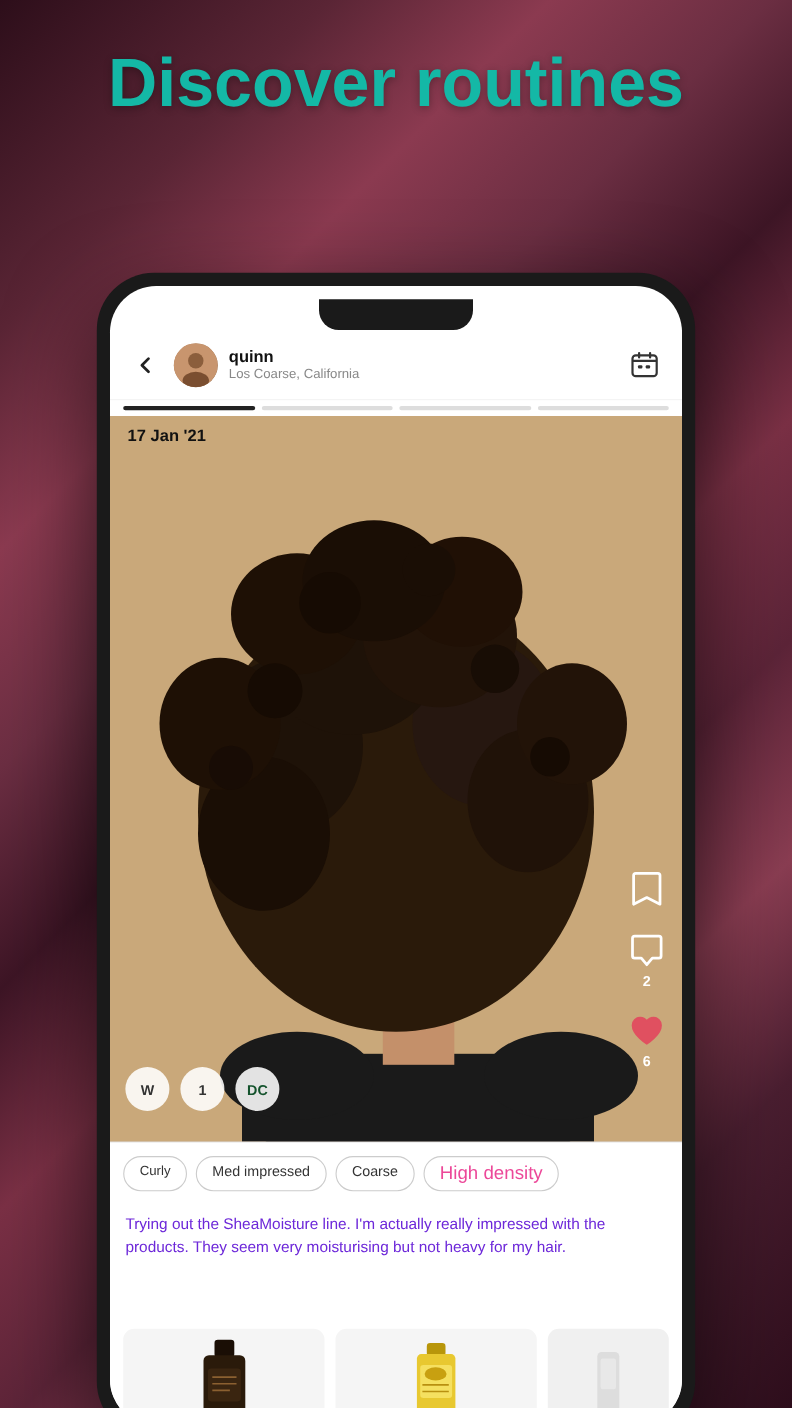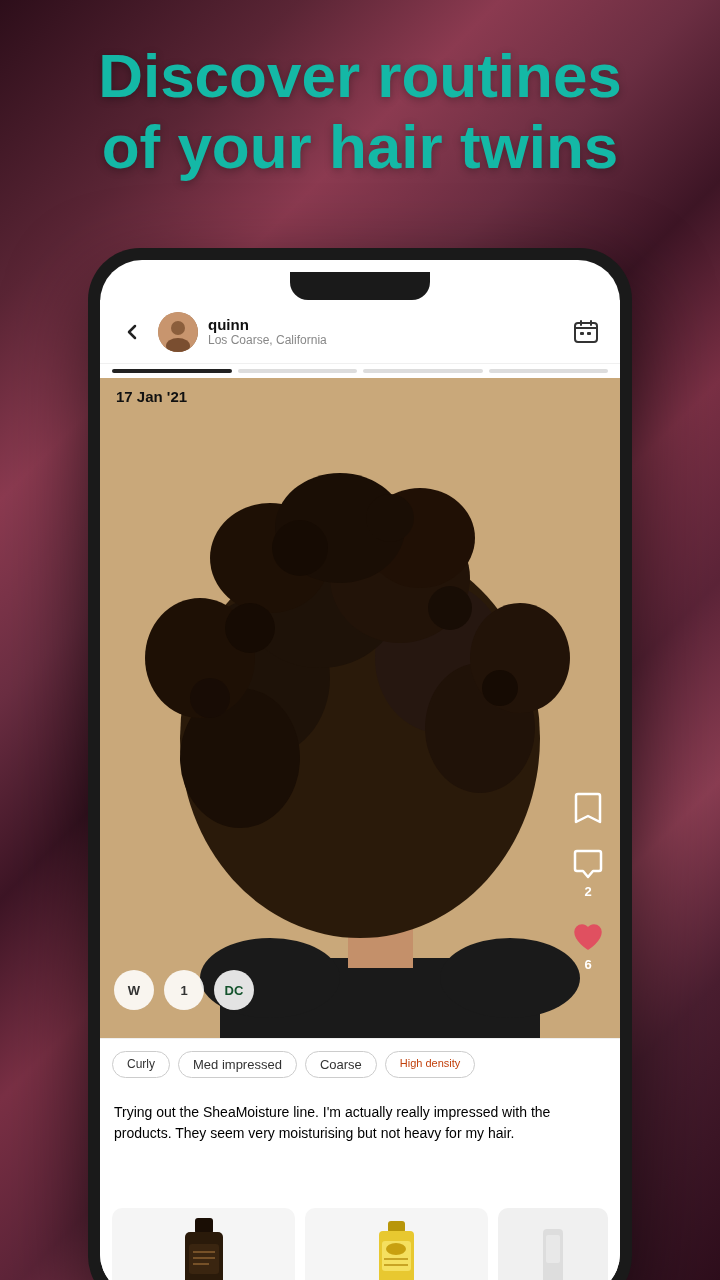--- a/index.html
+++ b/index.html
@@ -334,21 +334,20 @@
     }
   </style>
 </head>
 <body>
 
 <div class="bg-layer"></div>
 
 <div class="headline">
   <h1>
     <span>Discover routines</span><br>
-    <span>of your hair twins</span>
   </h1>
 </div>
 
 <div class="phone-frame">
 
   <div class="phone-screen">
 
     <div class="notch"></div>
 
     <div class="app-header">
@@ -472,25 +471,25 @@
     <div class="photo-badges" style="position:absolute;top:710px;left:14px;z-index:7;display:flex;gap:10px;">
       <div class="badge-chip" style="width:40px;height:40px;border-radius:50%;background:rgba(255,255,255,0.88);display:flex;align-items:center;justify-content:center;font-size:13px;font-weight:700;color:#333;">W</div>
       <div class="badge-chip" style="width:40px;height:40px;border-radius:50%;background:rgba(255,255,255,0.88);display:flex;align-items:center;justify-content:center;font-size:13px;font-weight:700;color:#333;">1</div>
       <div class="badge-chip" style="width:40px;height:40px;border-radius:50%;background:rgba(255,255,255,0.88);display:flex;align-items:center;justify-content:center;font-size:13px;font-weight:700;color:#14532d;">DC</div>
     </div>
 
     <div class="hair-tags" style="position:absolute;top:778px;left:0;right:0;background:#fff;padding:12px 12px 10px;display:flex;gap:8px;flex-wrap:wrap;z-index:5;border-top:1px solid #f0f0f0;">
       <div class="hair-tag" style="border:1.5px solid #ccc;border-radius:20px;padding:5px 14px;font-size:12px;color:#333;background:#fff;">Curly</div>
       <div class="hair-tag" style="border:1.5px solid #ccc;border-radius:20px;padding:5px 14px;font-size:13px;color:#333;background:#fff;">Med impressed</div>
       <div class="hair-tag" style="border:1.5px solid #ccc;border-radius:20px;padding:5px 14px;font-size:13px;color:#333;background:#fff;">Coarse</div>
-      <div class="hair-tag" style="border:1.5px solid #ccc;border-radius:20px;padding:5px 14px;font-size:11px;color:#c2410c;background:#fff;">High density</div>
+      <div class="hair-tag" style="border:1.5px solid #ccc;border-radius:20px;padding:5px 14px;font-size:17px;color:#ec4899;background:#fff;">High density</div>
     </div>
 
     <div class="desc-area" style="position:absolute;top:842px;left:0;right:0;background:#fff;padding:0 14px 12px;z-index:5;">
-      <p class="desc-text" style="font-size:14px;color:#000000;line-height:1.5;">Trying out the SheaMoisture line. I'm actually really impressed with the products. They seem very moisturising but not heavy for my hair.</p>
+      <p class="desc-text" style="font-size:14px;color:#6d28d9;line-height:1.5;">Trying out the SheaMoisture line. I'm actually really impressed with the products. They seem very moisturising but not heavy for my hair.</p>
     </div>
 
     <div class="products-row" style="position:absolute;top:938px;left:0;right:0;background:#fff;padding:10px 12px;display:flex;gap:10px;z-index:5;">
 
       <div class="product-card" style="flex:1;height:96px;background:#f5f5f5;border-radius:10px;display:flex;align-items:center;justify-content:center;">
         <svg width="50" height="80" viewBox="0 0 50 80" fill="none">
 
           <rect x="16" y="2" width="18" height="16" rx="3" fill="#1a0e05"></rect>
 
           <rect x="6" y="16" width="38" height="58" rx="5" fill="#2a1a0a"></rect>

